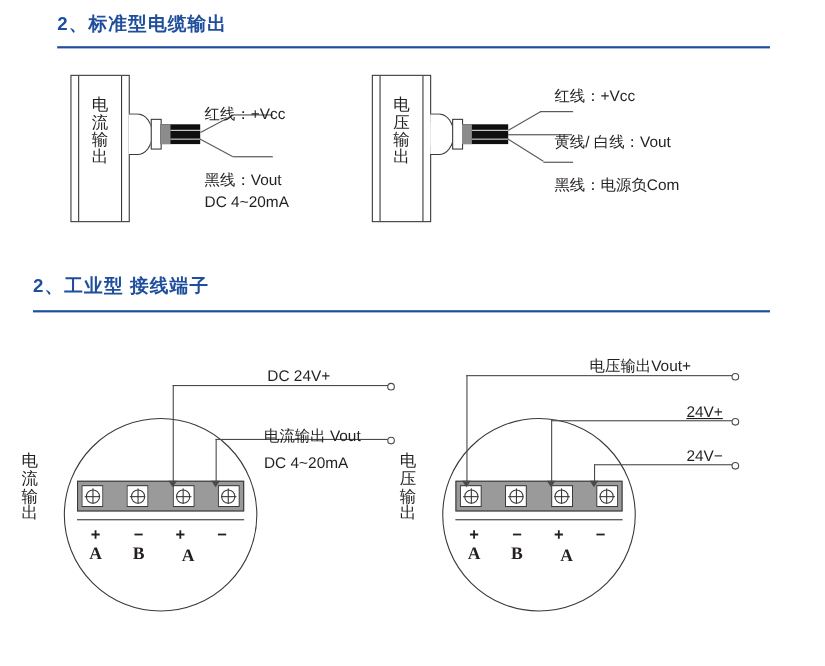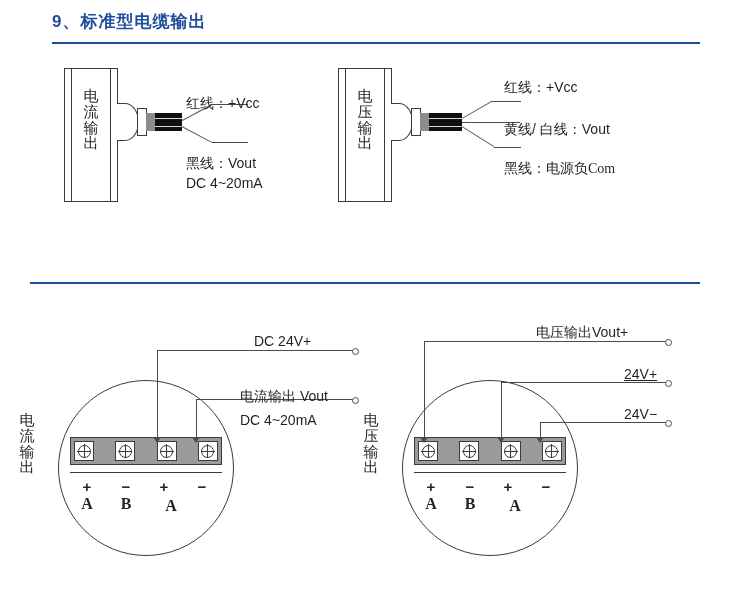--- a/index.html
+++ b/index.html
@@ -188,21 +188,21 @@
     border-left: 4px solid transparent;
     border-right: 4px solid transparent;
     border-bottom: 6px solid #4a4a4a;
   }
 </style>
 </head>
 <body>
 
 <div class="page">
 
-  <div class="section-head" style="left:52px; top:10px;">9、标准型电缆输出</div>
+  <div class="section-head" style="left:52px; top:10px;">2、标准型电缆输出</div>
   <div class="section-rule" style="left:52px; top:42px; width:648px;"></div>
 
   <div>
     <div class="sensor-box" style="left:64px; top:68px; width:54px; height:134px;">
       <div class="inner-line" style="left:6px;"></div>
       <div class="inner-line" style="right:6px;"></div>
     </div>
     <div class="vlabel" style="left:76px; top:88px; width:30px;">
       <div>电</div>
       <div>流</div>
@@ -249,23 +249,24 @@
     <div class="dline" style="left:462px; top:118px; width:34px; transform:rotate(-30deg);"></div>
     <div class="hline" style="left:491px; top:101px; width:30px;"></div>
 
     <div class="hline" style="left:462px; top:122px; width:58px;"></div>
 
     <div class="dline" style="left:462px; top:126px; width:38px; transform:rotate(32deg);"></div>
     <div class="hline" style="left:494px; top:147px; width:27px;"></div>
 
     <div class="lbl" style="left:504px; top:79px;">红线：+Vcc</div>
     <div class="lbl" style="left:504px; top:121px;text-align:center;">黄线/ 白线：Vout</div>
-    <div class="lbl" style="left:504px; top:160px;font-family:Liberation Serif, serif;">黑线：电源负Com</div>
+    <div class="lbl" style="left:504px; top:160px;">黑线：电源负Com</div>
   </div>
 
+  <div class="section-head" style="left:30px; top:248px;">2、工业型  接线端子</div>
   <div class="section-rule" style="left:30px; top:282px; width:670px;"></div>
 
   <div>
     <div class="housing" style="left:58px; top:380px; width:176px; height:176px;"></div>
 
     <div class="vlabel" style="left:12px; top:412px; width:30px;">
       <div>电</div>
       <div>流</div>
       <div>输</div>
       <div>出</div>
@@ -299,21 +300,21 @@
     <div class="vline" style="left:157px; top:350px; height:90px;"></div>
     <div class="arrow-up" style="left:153px; top:437px; transform:rotate(180deg);"></div>
     <div class="hline" style="left:157px; top:350px; width:196px;"></div>
     <div class="dot" style="left:352px; top:348px;"></div>
 
     <div class="vline" style="left:196px; top:399px; height:41px;"></div>
     <div class="arrow-up" style="left:192px; top:437px; transform:rotate(180deg);"></div>
     <div class="hline" style="left:196px; top:399px; width:157px;"></div>
     <div class="dot" style="left:352px; top:397px;"></div>
 
-    <div class="lbl" style="left:254px; top:333px;">DC 24V+</div>
+    <div class="lbl" style="left:243px; top:333px;">DC 24V+</div>
     <div class="lbl" style="left:240px; top:388px;">电流输出 Vout</div>
     <div class="lbl" style="left:240px; top:412px;">DC 4~20mA</div>
   </div>
 
   <div>
     <div class="housing" style="left:402px; top:380px; width:176px; height:176px;"></div>
 
     <div class="vlabel" style="left:356px; top:412px; width:30px;">
       <div>电</div>
       <div>压</div>

